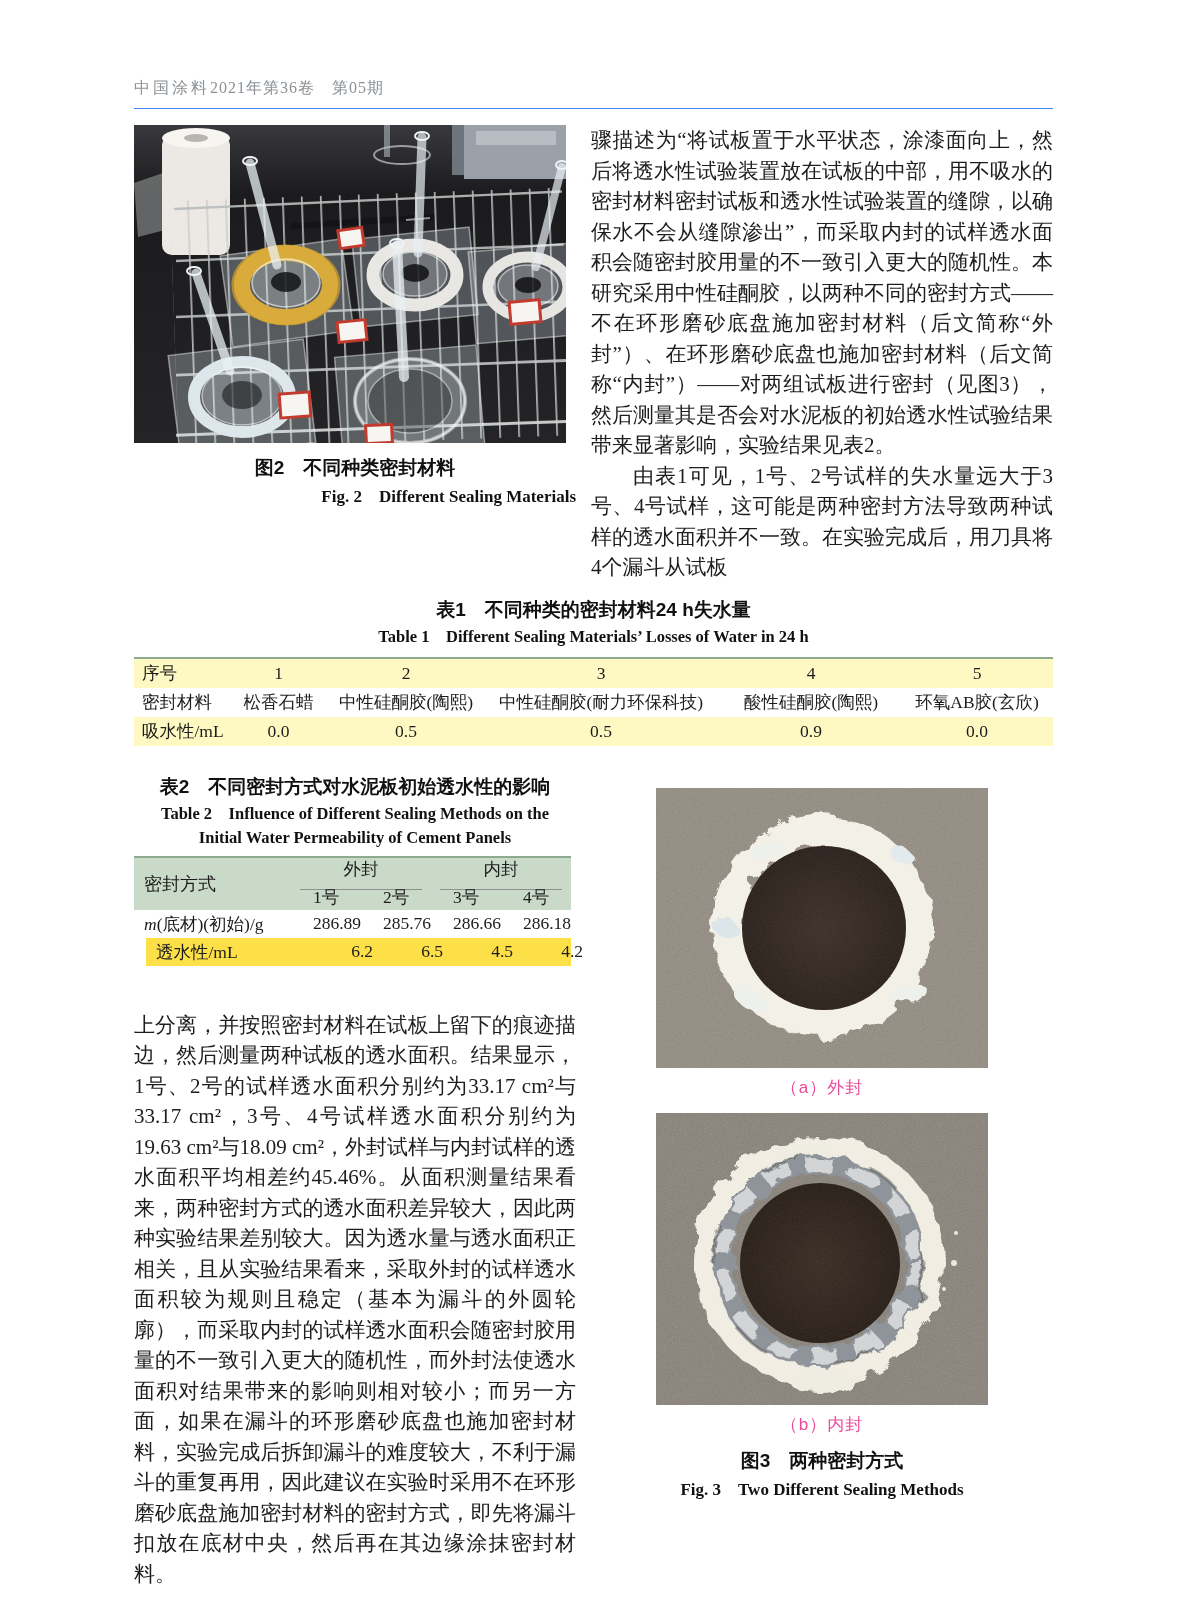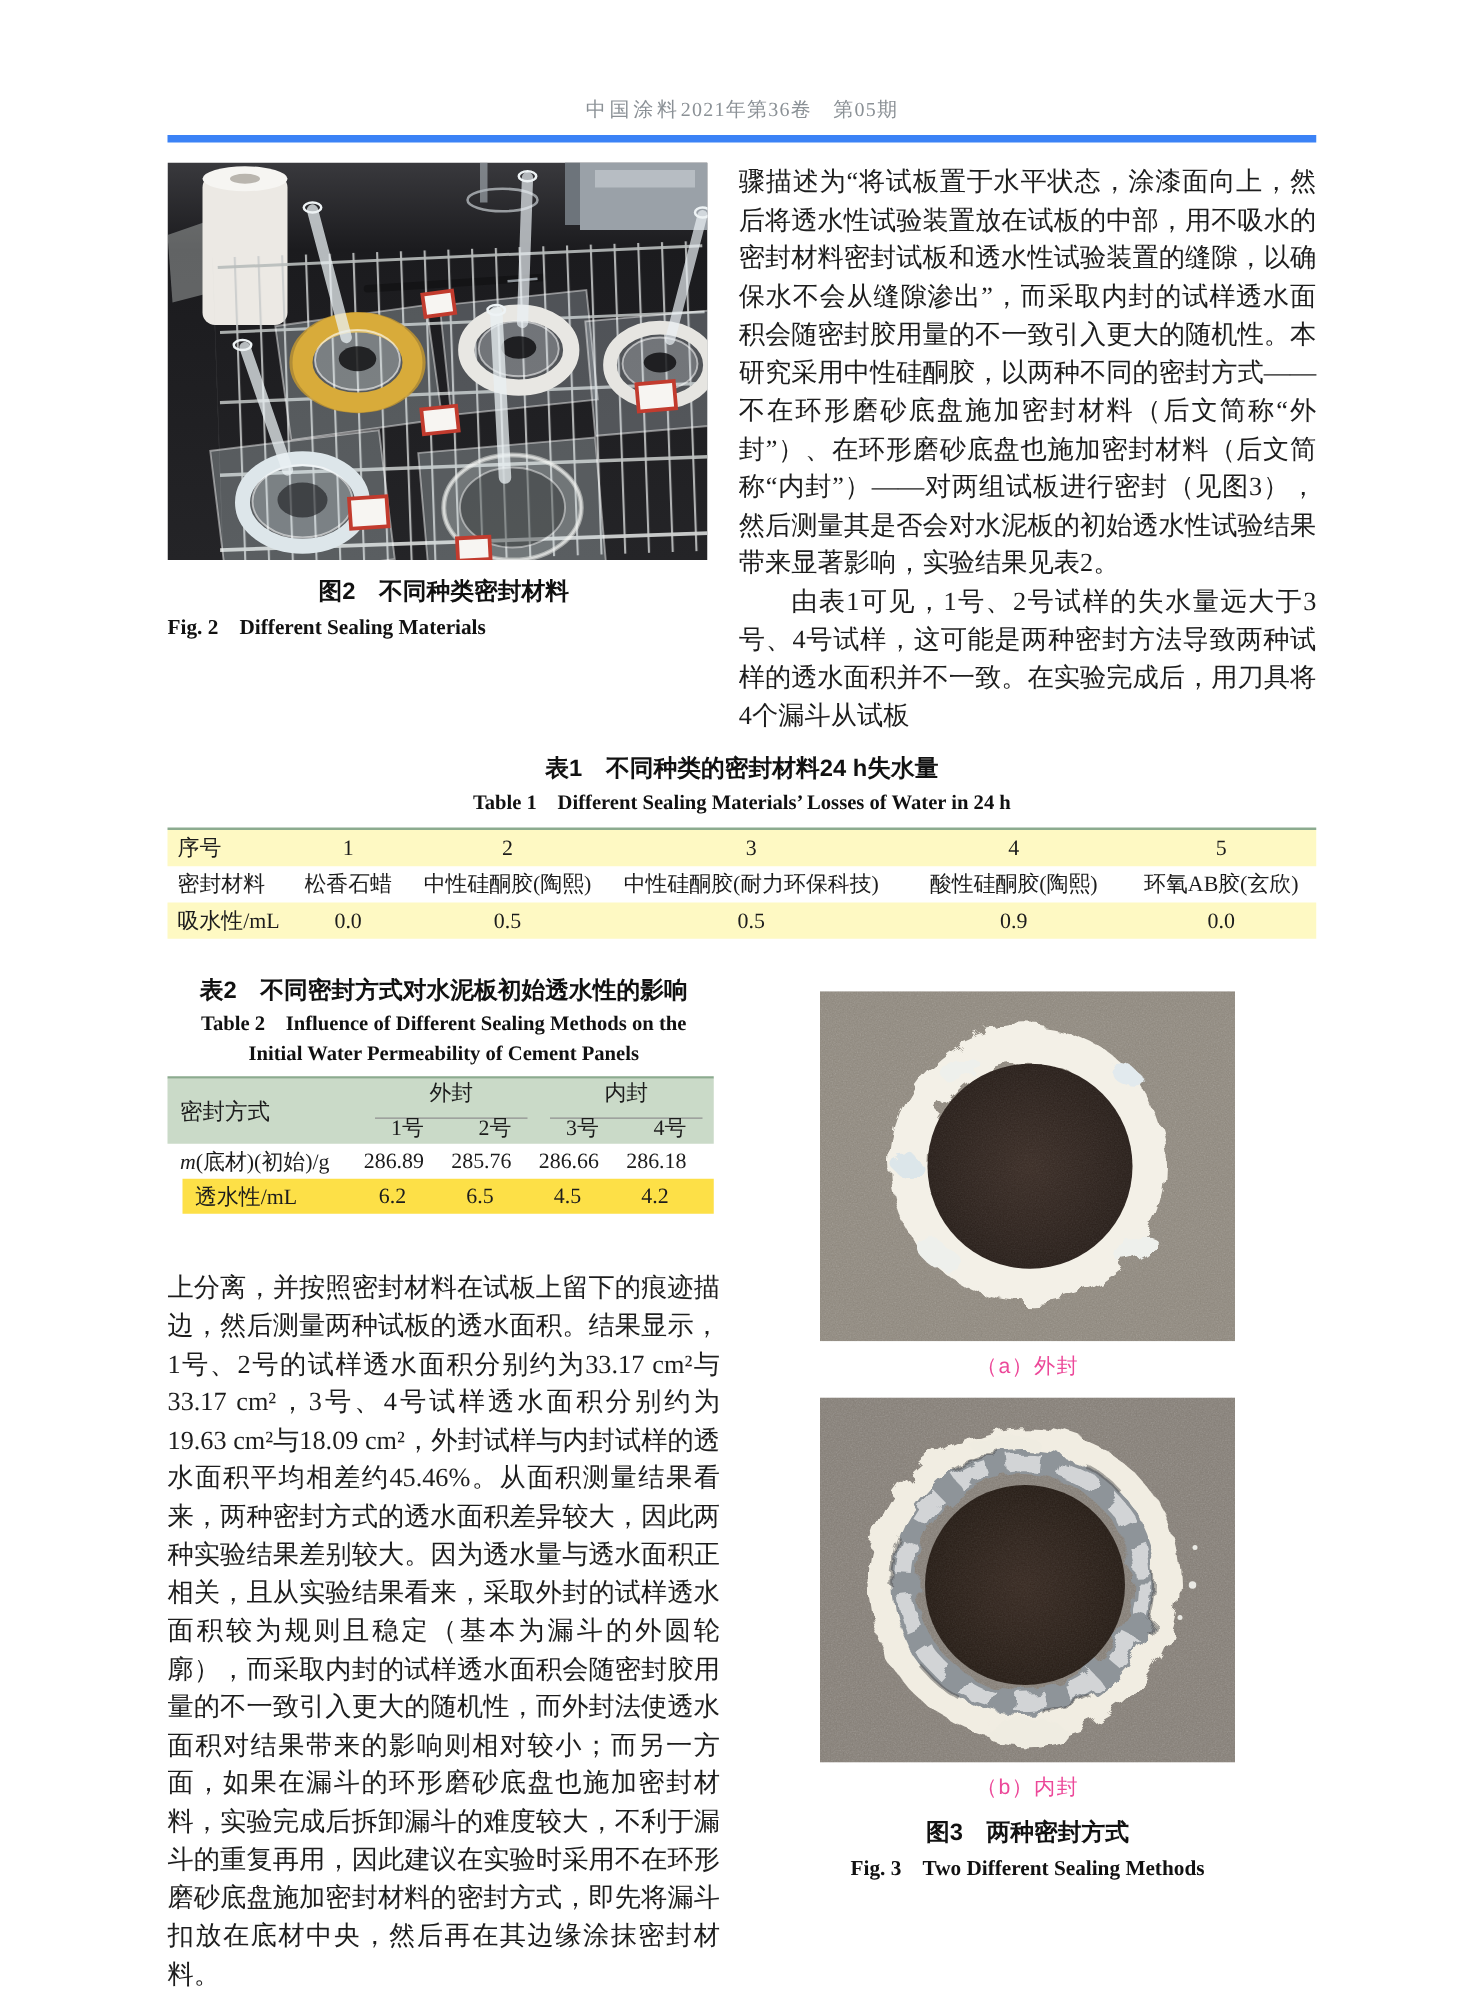--- a/index.html
+++ b/index.html
@@ -5,36 +5,36 @@
   * { box-sizing: border-box; margin: 0; padding: 0; }
   html,body { background:#ffffff; }
   .page {
     width: 1187px; height: 1600px; position: relative; background:#fff;
     font-family: "Liberation Serif", "DejaVu Serif", serif;
     color:#1c1c1c; overflow:hidden;
   }
   
   .hdr {
     margin: 78px 134px 0 134px; padding-bottom: 9px;
-    border-bottom: 6px solid #3b82f6;
-    display:flex; justify-content:center; align-items:flex-end;
+    border-bottom: 1px solid #3b82f6;
+    display:flex; justify-content:flex-start; align-items:flex-end;
     font-size:16px; color:#8b9196; letter-spacing:3px;
     font-family: "Liberation Serif", serif;
   }
   .hdr .issue { letter-spacing:1px; }
   
   .row1 { margin: 16px 134px 0 134px; display:flex; gap:15px; }
   .fig2block { width:442px; flex:0 0 442px; }
   .photo-frame { line-height:0; }
   .capcn {
     text-align:center; font-family:"Liberation Sans","DejaVu Sans",sans-serif;
     font-weight:700; font-size:19px; color:#111; margin-top:12px;
   }
   .capen {
-    text-align:left; font-family:"Liberation Serif",serif;
+    text-align:right; font-family:"Liberation Serif",serif;
     font-weight:700; font-size:17px; color:#111; margin-top:4px;
   }
   .textcol { width:463px; flex:1; font-size:21px; line-height:30.5px; text-align:justify; color:#1d1d1d;}
   .textcol p.indent { text-indent:2em; }
   
   .t1sec { margin: 14px 134px 0 134px; }
   .ttitle-cn { text-align:center; font-family:"Liberation Sans","DejaVu Sans",sans-serif; font-weight:700; font-size:19px; color:#111; }
   .ttitle-en { text-align:center; font-family:"Liberation Serif",serif; font-weight:700; font-size:16.5px; color:#111; margin-top:3px; }
   .t1grid { margin-top:9px; border-top:2px solid #8cab8f; }
   .t1row { display:grid; grid-template-columns:92px 105px 150px 240px 180px 1fr; min-height:29px; align-items:center; font-size:17.5px; }
@@ -47,21 +47,21 @@
   .t2grid { margin-top:8px; width:437px; border-top:2px solid #8cab8f; }
   .t2head { display:grid; grid-template-columns:157px 70px 70px 70px 70px; grid-auto-rows:26px; background:#cadac8; font-size:17.5px; align-items:center; }
   .t2head .lab { grid-column:1; grid-row:1 / span 2; padding-left:10px; font-size:18px; }
   .t2group { display:flex; justify-content:center; align-items:center; border-bottom:1px solid #909090; margin:0 9px 2px 9px; height:40px; }
   .t2g1 { grid-column:2 / span 2; grid-row:1; }
   .t2g2 { grid-column:4 / span 2; grid-row:1; }
   .t2sub { grid-row:2; text-align:center; }
   .t2row { display:grid; grid-template-columns:157px 70px 70px 70px 70px; height:28px; align-items:center; font-size:17.5px; }
   .t2row.green { background:#fde047;margin-left:12px; }
   .t2row .lab { padding-left:10px; }
-  .t2row .c { text-align:left; }
+  .t2row .c { text-align:right; }
   .ital { font-style:italic; }
   .bodypar { margin-top:44px; font-size:21px; line-height:30.5px; text-align:justify; color:#1d1d1d; width:442px; }
   
   .fig3block { width:463px; flex:1; display:flex; flex-direction:column; align-items:center; padding-top:14px; }
   .sublab {
     margin-top:8px; font-size:17px; color:#ec4899;
     font-family:Liberation Sans, sans-serif; letter-spacing:1px;
   }
   .fig3block .photo-frame + .sublab { margin-top:8px; }
   .gap14 { margin-top:14px; }

